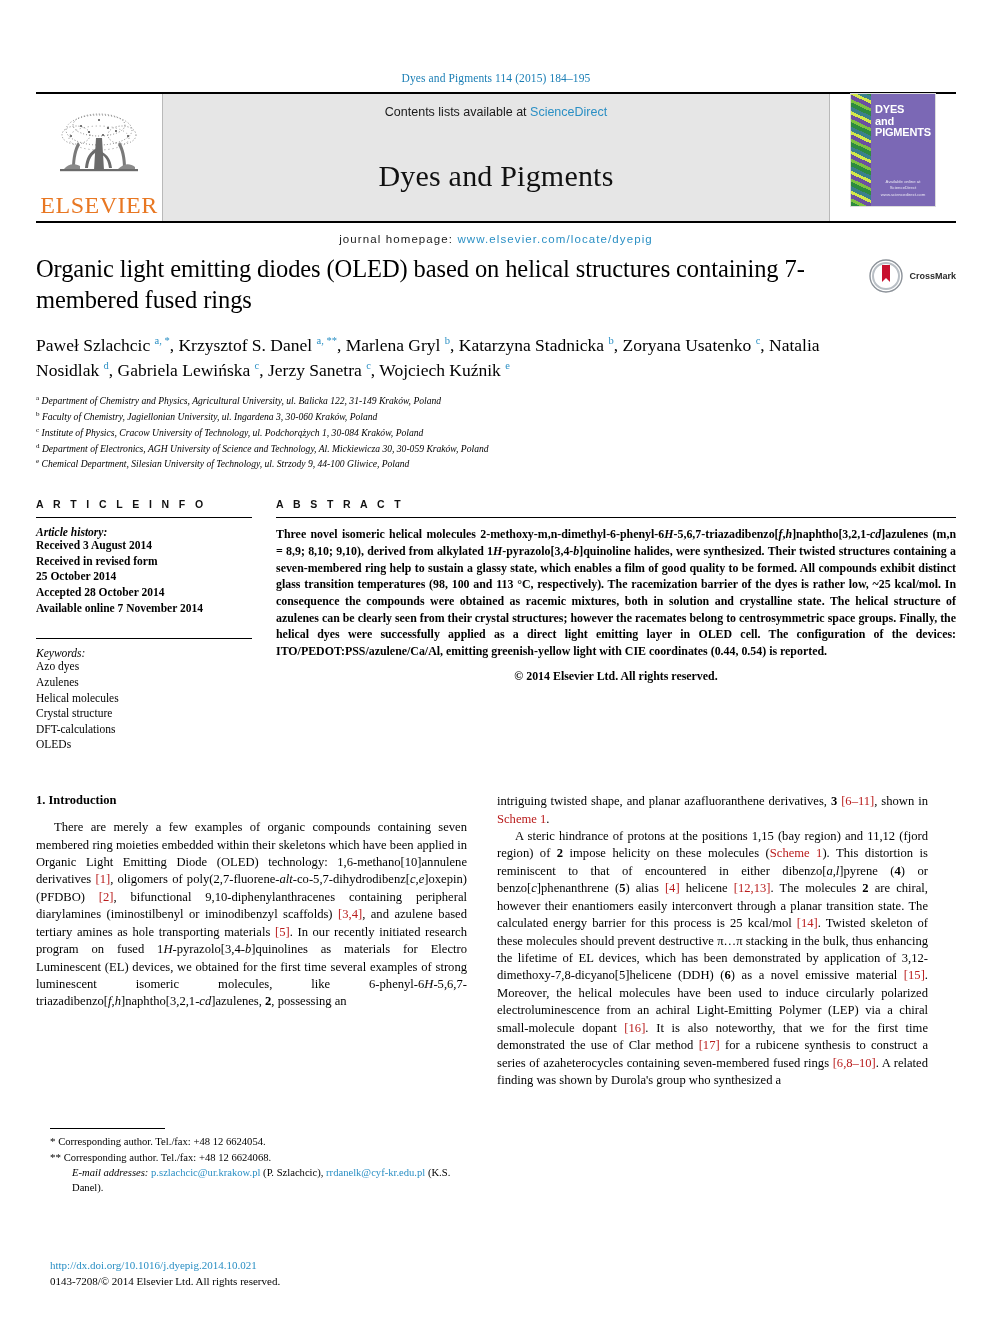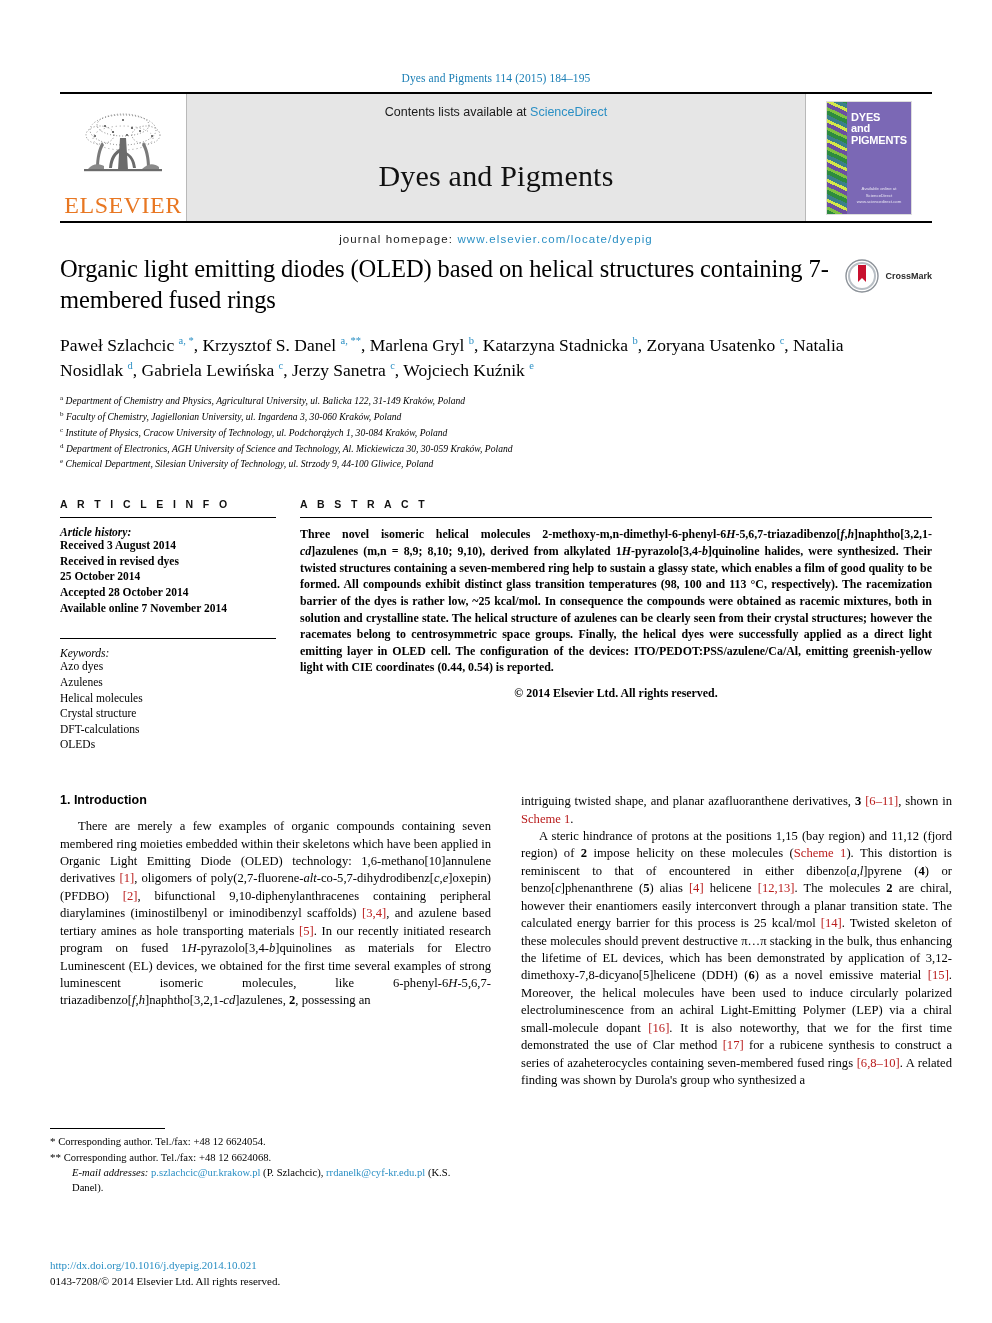--- a/index.html
+++ b/index.html
@@ -13,21 +13,21 @@
     font-family: "Liberation Serif", serif;
     color: #000;
     position: relative;
     overflow: hidden;
   }
   .page {
     position: relative;
     width: 992px;
     height: 1323px;
     box-sizing: border-box;
-    padding: 0 60px;
+    padding: 0 36px;
   }
 
   
   .running-head {
     text-align: center;
     font-family: "Liberation Serif", serif;
     font-size: 11.5px;
     color: #1a7eb5;
     padding-top: 72px;
     letter-spacing: .1px;
@@ -92,21 +92,21 @@
     font-family: "Liberation Sans", sans-serif;
     font-size: 11.5px;
     color: #1a1a1a;
     letter-spacing: 1.1px;
   }
   .homepage-line .url { color: #2a8fc4; }
   .masthead-right {
     width: 126px;
     flex: 0 0 126px;
     display: flex;
-    align-items: center;
+    align-items: flex-start;
     justify-content: center;
   }
   .cover {
     width: 84px;
     height: 112px;
     background: #7b68b5;
     position: relative;
     box-shadow: 0 0 0 1px #ddd;
     overflow: hidden;
   }
@@ -244,21 +244,21 @@
   .body-cols {
     margin-top: 40px;
     display: flex;
     gap: 30px;
   }
   .bcol {
     width: 431px;
     flex: 0 0 431px;
   }
   h2.section-title {
-    font-family: Liberation Sans, sans-serif;
+    font-family: Liberation Serif, serif;
     font-size: 12.5px;
     font-weight: bold;
     margin: 0 0 11px 0;
   }
   p.body-p {
     margin: 0;
     font-size: 12.6px;
     line-height: 1.385;
     text-align: justify;
     text-indent: 18px;
@@ -382,21 +382,21 @@
   </div>
 
   <div class="info-abstract">
 
     <div class="col-info">
       <div class="sec-head">A R T I C L E   I N F O</div>
       <div class="rule-top">
         <div class="art-history-label">Article history:</div>
         <div class="info-list">
           <div>Received 3 August 2014</div>
-          <div>Received in revised dyes</div>
+          <div>Received in revised form</div>
           <div>25 October 2014</div>
           <div>Accepted 28 October 2014</div>
           <div>Available online 7 November 2014</div>
         </div>
       </div>
       <div class="keywords-block">
         <div class="kw-label">Keywords:</div>
         <div class="kw-list">
           <div>Azo dyes</div>
           <div>Azulenes</div>

